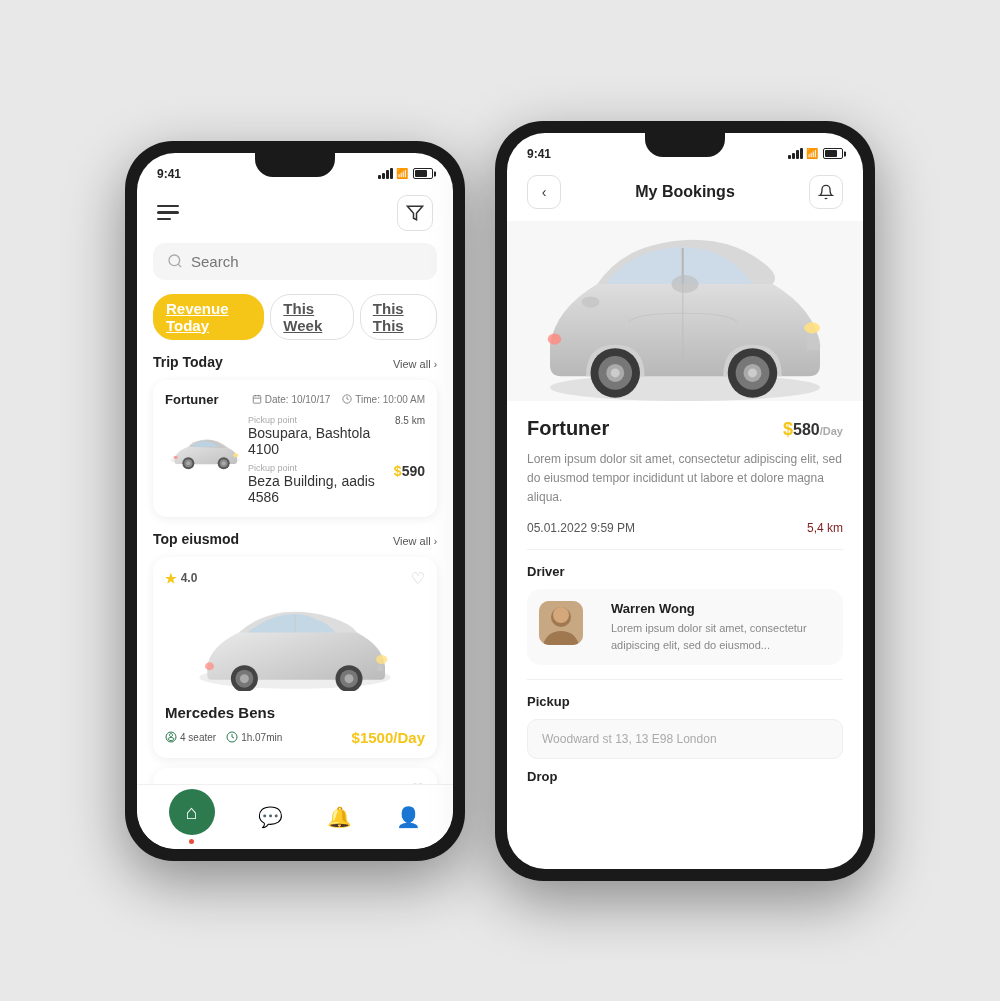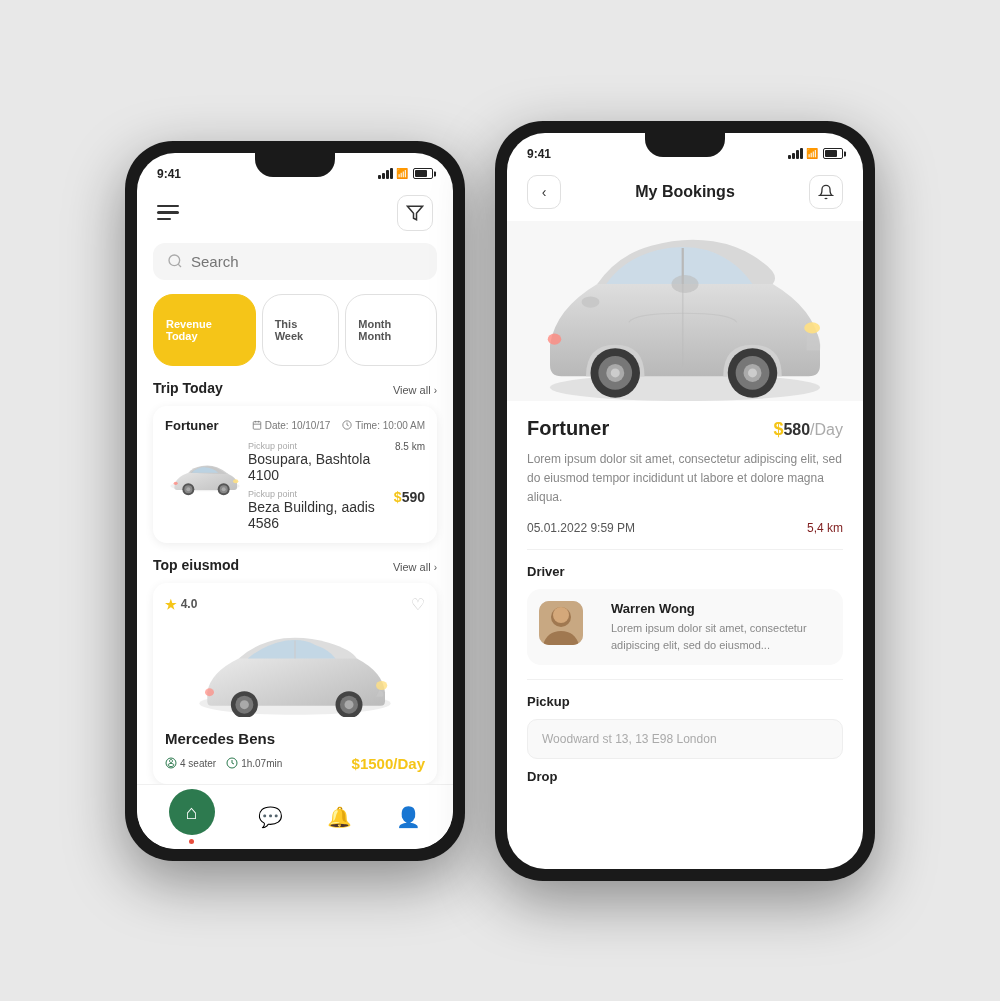--- a/index.html
+++ b/index.html
@@ -137,28 +137,29 @@
       flex: 1;
     }
 
     .tabs {
       display: flex;
       padding: 0 16px;
       gap: 6px;
       margin-bottom: 14px;
     }
     .tab {
-      padding: 23px 12px;
+      padding: 5px 12px;
       border-radius: 20px;
-      font-size: 11px;
+      font-size: 15px;
       font-weight: 600;
       cursor: pointer;
       border: 1.5px solid #e0e0e0;
       background: #fff;
       color: #555;
+      text-decoration: underline;
     }
     .tab.active {
       background: #f5c518;
       border-color: #f5c518;
       color: #fff;
     }
 
     .section-header {
       display: flex;
       justify-content: space-between;
@@ -311,21 +312,21 @@
     .booking-title-row {
       display: flex;
       justify-content: space-between;
       align-items: baseline;
       padding: 0 20px;
       margin-bottom: 10px;
     }
     .booking-car-name { font-size: 20px; font-weight: 700; color: #222; }
     .booking-price { font-size: 16px; font-weight: 700; color: #333; }
     .booking-price .price-dollar { color: #f5c518; font-size: 18px; }
-    .price-day { font-size: 16px; color: #aaa; font-weight: 400; }
+    .price-day { font-size: 11px; color: #aaa; font-weight: 700; }
 
     .booking-desc {
       padding: 0 20px;
       font-size: 12px;
       color: #888;
       line-height: 1.6;
       margin-bottom: 14px;
     }
 
     .booking-meta-row {
@@ -419,21 +420,21 @@
         <svg width="16" height="16" viewBox="0 0 24 24" fill="none" stroke="#aaa" stroke-width="2">
           <circle cx="11" cy="11" r="8"></circle>
             <line x1="21" y1="21" x2="16.65" y2="16.65"></line>
         </svg>
         <input type="text" placeholder="Search" style="">
       </div>
 
       <div class="tabs">
         <div class="tab active">Revenue Today</div>
         <div class="tab">This Week</div>
-        <div class="tab">Month Month</div>
+        <div class="tab">This This</div>
       </div>
 
       <div class="section-header">
         <span class="section-title">Trip Today</span>
         <span class="view-all">
           <span>View all</span> <span class="chevron-right">›</span>
         </span>
       </div>
 
       <div class="trip-card">

